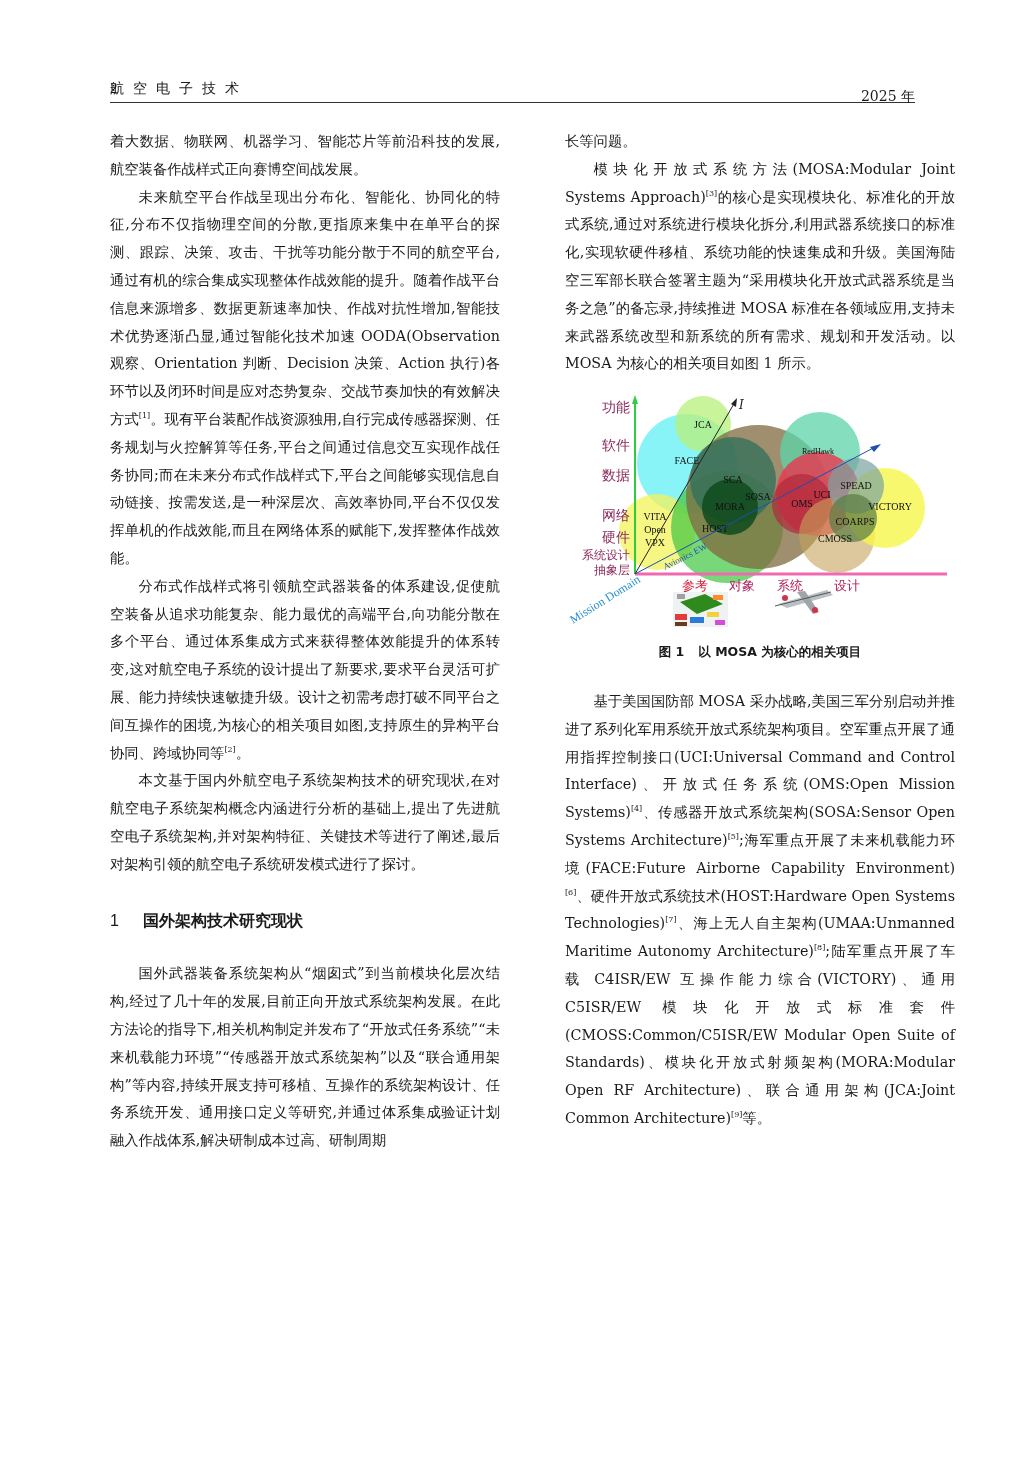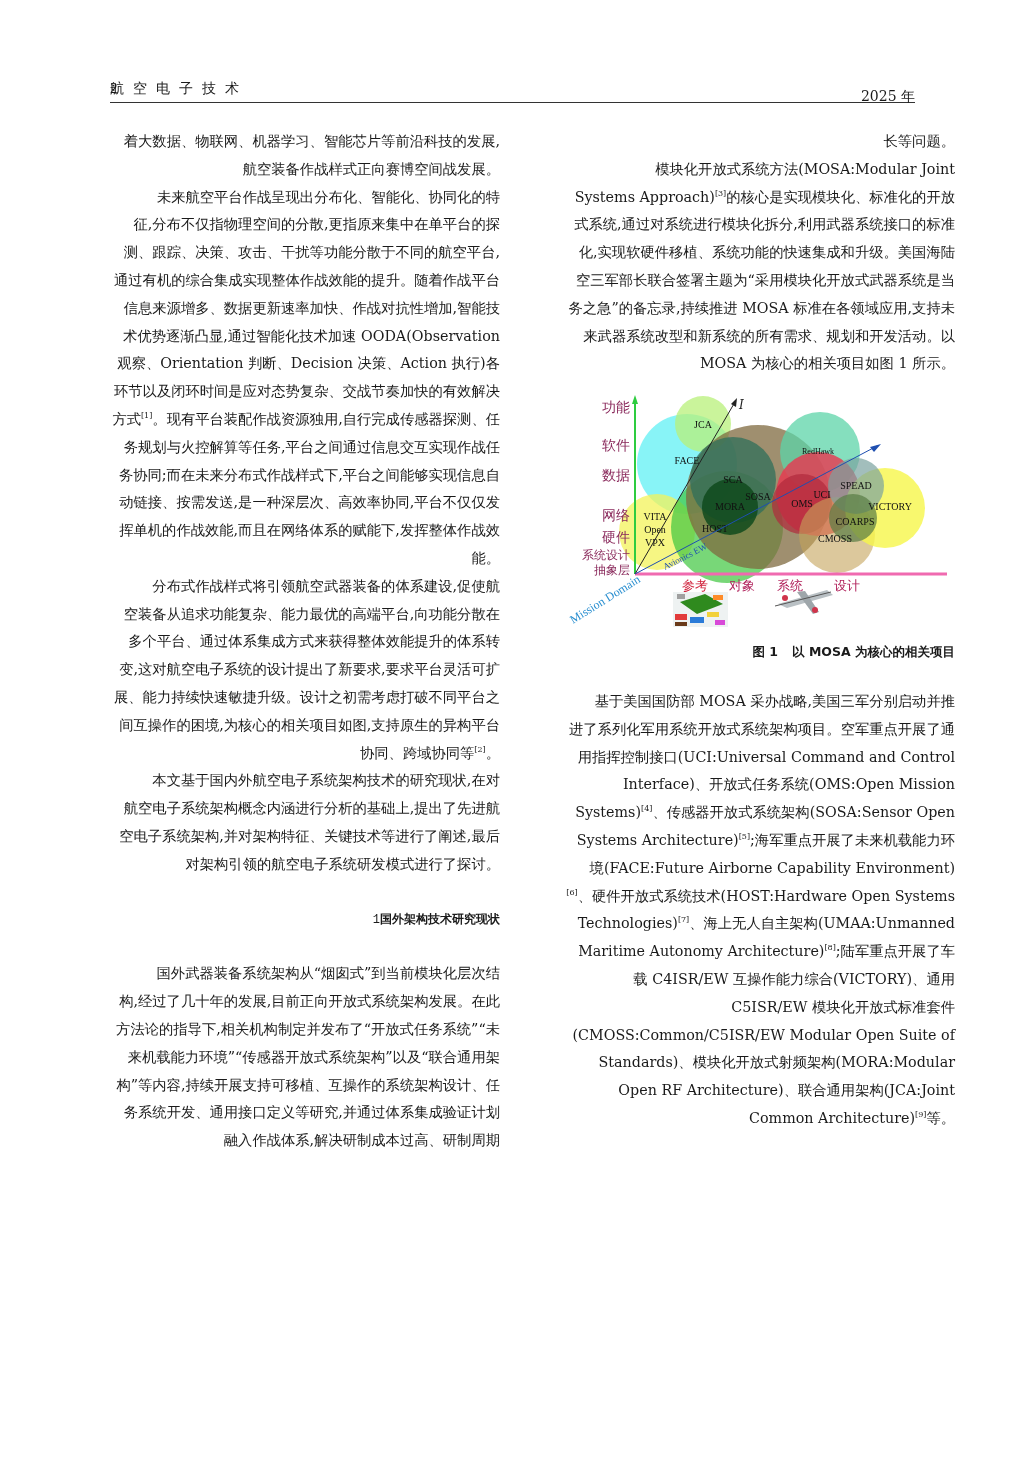--- a/index.html
+++ b/index.html
@@ -7,24 +7,24 @@
          font-family:"DejaVu Serif", serif; color:#1a1a1a; }
   .header { position:absolute; left:110px; top:78px; width:805px; height:24px;
             border-bottom:1.5px solid #333; font-size:15px; }
   .header .pg { position:absolute; left:0; top:2px; font-family:"Liberation Serif", serif; }
   .header .jt { position:absolute; left:0; right:0; text-align:left; top:2px; letter-spacing:9px; font-size:14px; }
   .header .yr { position:absolute; right:0; top:10px; font-size:14px; }
   .col { position:absolute; top:128px; width:390px; font-size:14.3px; line-height:27.8px;
          text-align:justify; }
   .col.left { left:110px; }
   .col.right { left:537px;margin-left:28px; }
-  .col p { margin:0;text-align:right; }
+  .col p { margin:0; }
   .col p.ind { text-indent:2em; }
   sup { font-size:8px; vertical-align:6px; line-height:0; }
-  .sec { font-family:Liberation Mono, monospace; font-size:12px; font-weight:bold;
+  .sec { font-family:Liberation Sans, sans-serif; font-size:16px; font-weight:bold;
          margin:28px 0 26px 0 !important; }
   .sec .num { display:inline-block; width:33px; font-weight:normal; }
   .figure { position:relative; width:390px; height:240px; margin:14px 0 6px 0; }
   .figcap { text-align:center; font-size:12.5px; font-weight:bold; margin:4px 0 22px 0 !important;
             font-family:"DejaVu Sans", sans-serif; }
   .figcap .fn { margin-right:14px; }
 </style>
 </head>
 <body>
 

